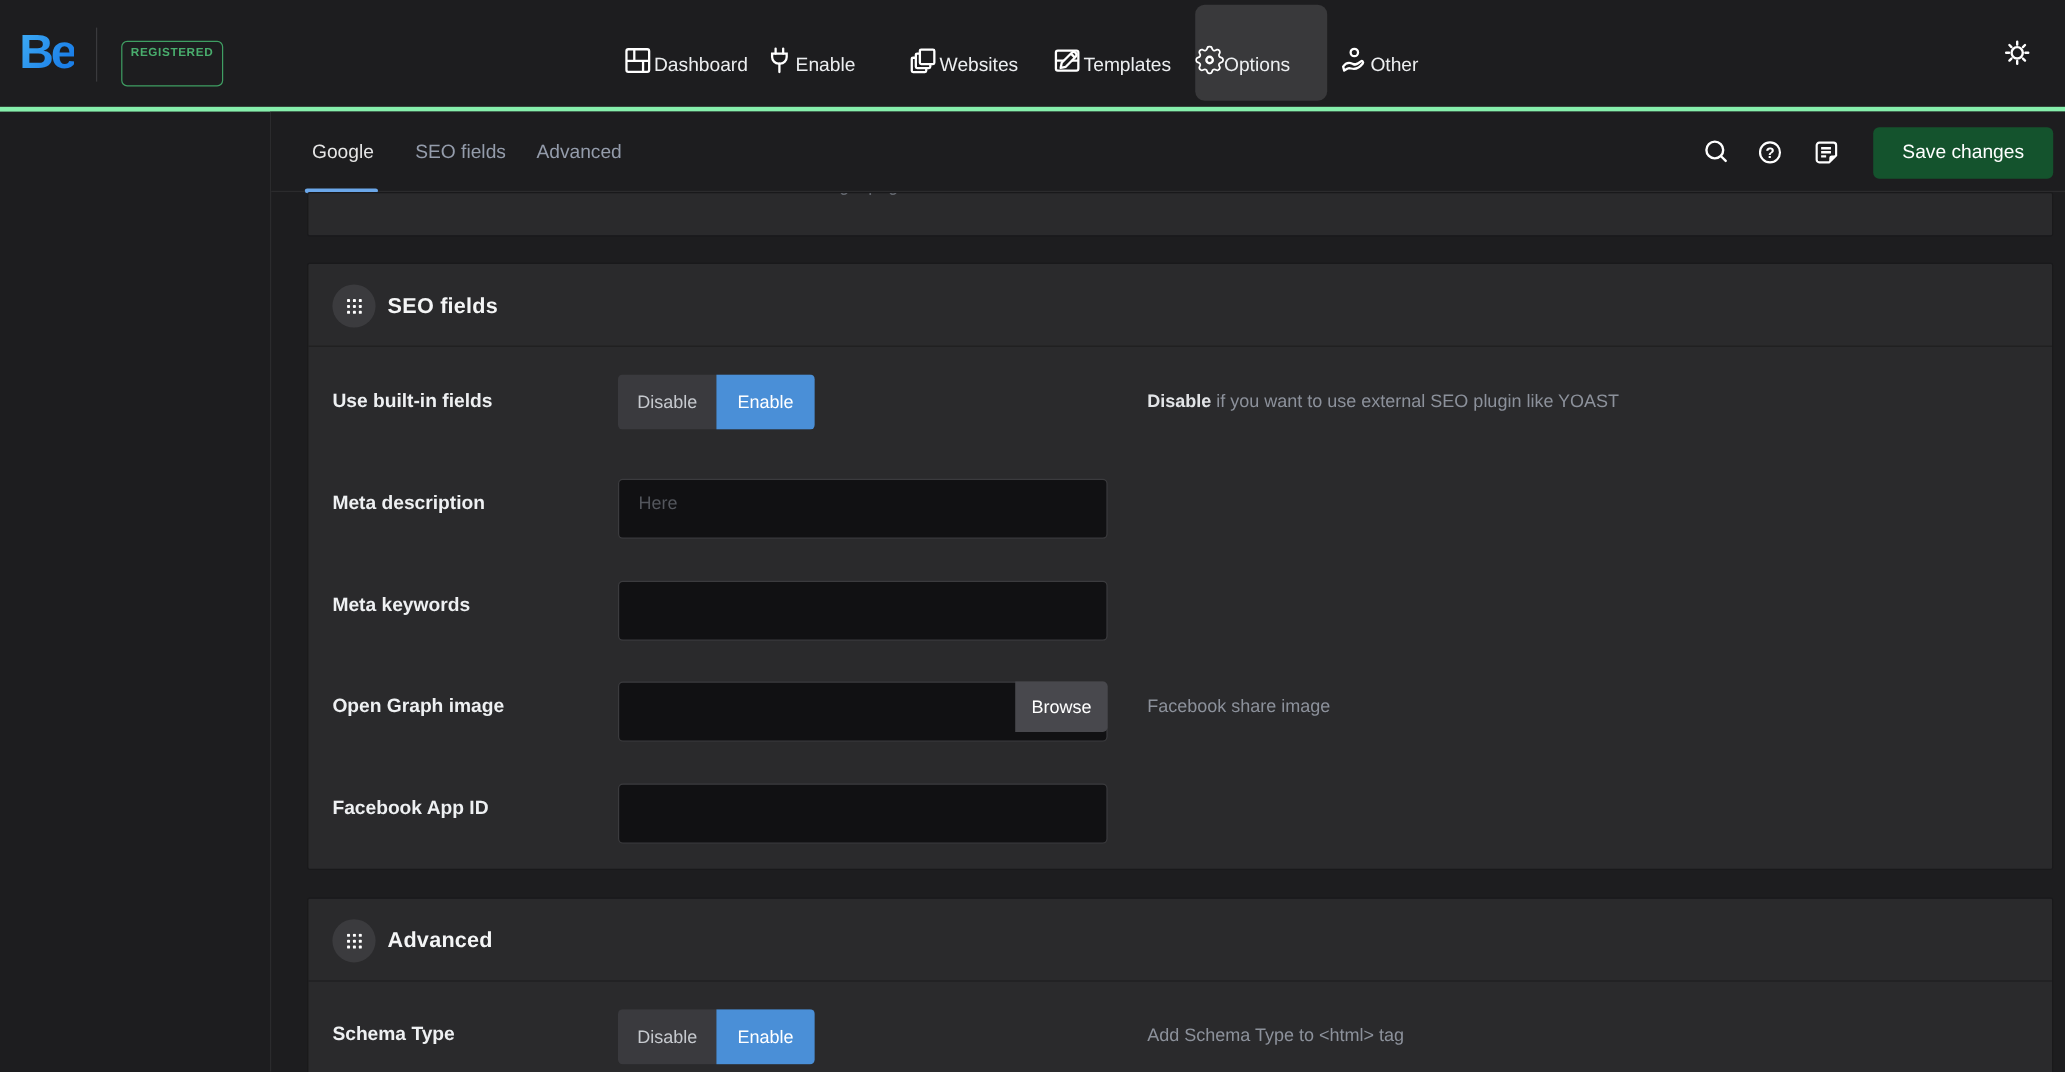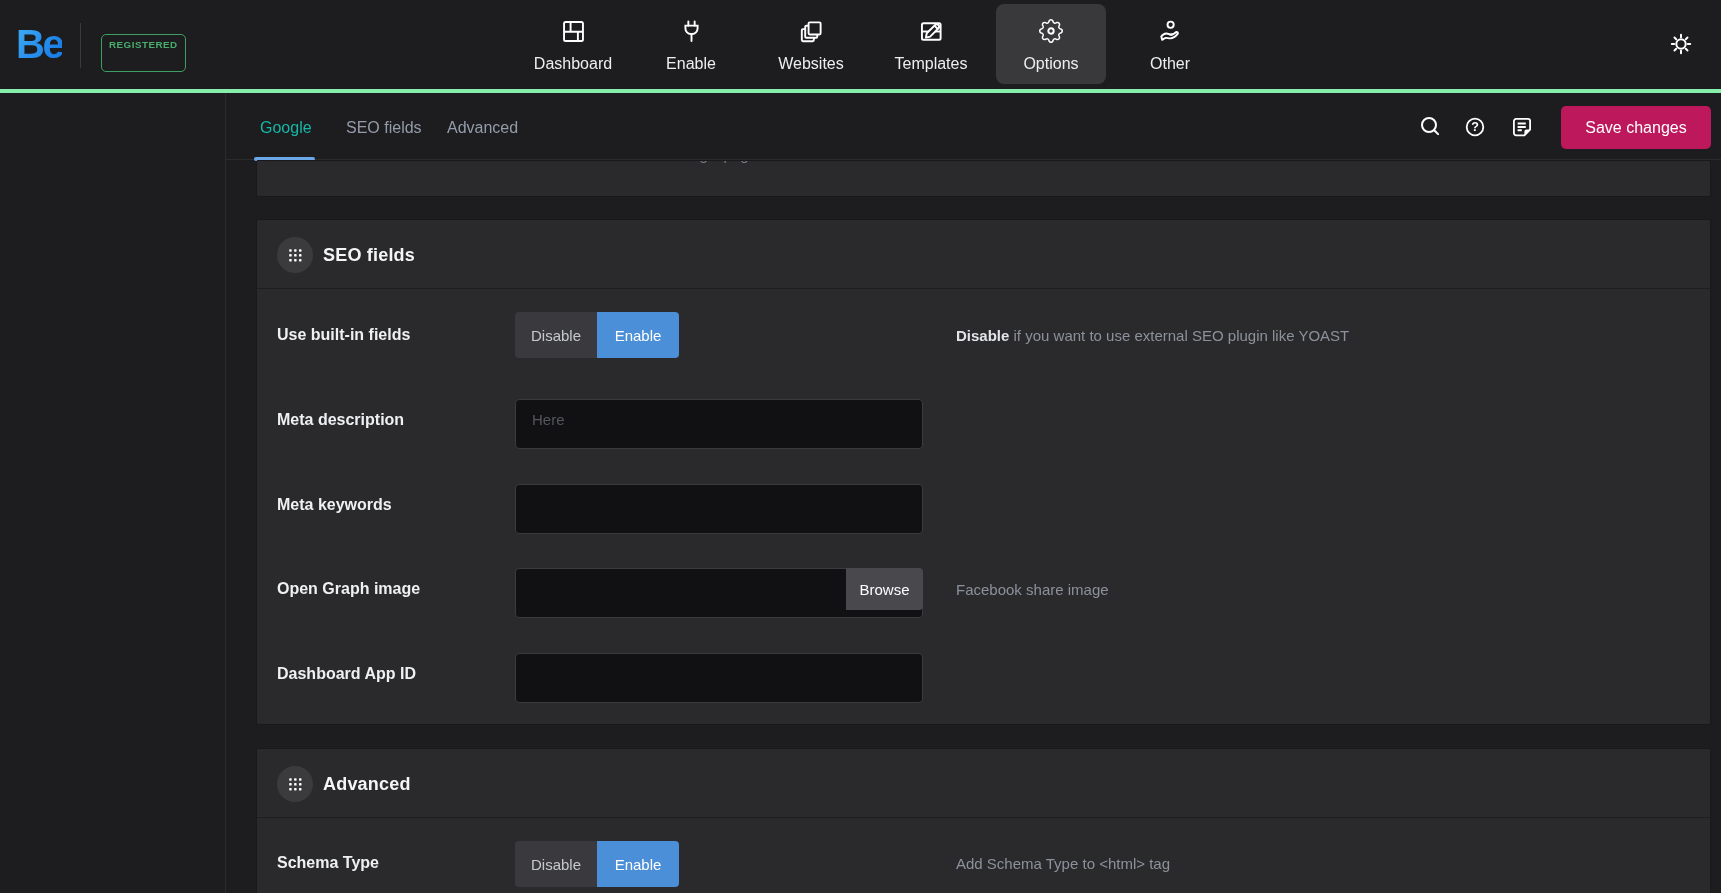--- a/index.html
+++ b/index.html
@@ -8,21 +8,21 @@
 svg{display:block}
 .card{position:absolute;left:256px;width:1455px;background:#2a2a2c;border:1px solid #19191b;border-radius:2px;box-sizing:border-box}
 .rowlabel{position:absolute;left:20px;font-size:16px;font-weight:700;color:#eef0f2;transform:translateY(-50%)}
 .note{position:absolute;left:699px;font-size:15px;color:#8c919b;transform:translateY(-50%)}
 .input{position:absolute;left:258px;width:408px;height:50px;background:#111113;border:1px solid #3b3b3e;border-radius:4px;box-sizing:border-box}
 .circlebtn{position:absolute;left:20px;top:17px;width:36px;height:36px;border-radius:50%;background:#3b3b3e;display:flex;align-items:center;justify-content:center}
 .cardtitle{position:absolute;left:66px;top:35px;transform:translateY(-50%);font-size:18px;font-weight:700;color:#f4f5f6;letter-spacing:.2px}
 .tgl{position:absolute;top:92px;height:46px;display:flex;border-radius:4px;overflow:hidden}
 .tgl .off{width:82px;background:#3a3a3e;color:#c6c9ce;font-size:15px;display:flex;align-items:center;justify-content:center}
 .tgl .on{width:82px;background:#4a8fd7;color:#fff;font-size:15px;display:flex;align-items:center;justify-content:center}
-.navitem{position:absolute;top:0;height:93px;width:110px;display:flex;flex-direction:column;align-items:center;justify-content:flex-start;padding-top:17.5px;box-sizing:border-box;color:#eceef0;font-size:16px}
+.navitem{position:absolute;top:0;height:93px;width:110px;display:flex;align-items:center;justify-content:flex-start;padding-top:17.5px;box-sizing:border-box;color:#eceef0;font-size:16px}
 .navitem .ic{margin-bottom:10px}
 </style>
 </head>
 <body>
 
 <div class="abs" style="left:0;top:0;width:1721px;height:93px;background:#1d1d1f;border-bottom:4px solid #86efac;box-sizing:border-box">
   <div class="abs" style="left:16px;top:24px;font-size:40px;font-weight:700;letter-spacing:-2.5px;background:linear-gradient(125deg,#3fadf5 0%,#1b7fe8 80%);-webkit-background-clip:text;background-clip:text;color:transparent;line-height:1">Be</div>
   <div class="abs" style="left:80px;top:23px;width:1px;height:45px;background:#3a3a3d"></div>
   <div class="abs" style="left:101px;top:34px;height:38px;padding:0 7px;border:1px solid #3f9e63;border-radius:5px;color:#49ad6d;font-size:9.8px;font-weight:700;letter-spacing:.5px;line-height:19px;box-sizing:border-box">REGISTERED</div>
 
@@ -80,39 +80,39 @@
     <circle cx="11" cy="11" r="4.7"></circle>
     <g stroke-linecap="round">
       <path d="M11 1.8v2.4M11 17.8v2.4M1.8 11h2.4M17.8 11h2.4M4.5 4.5l1.7 1.7M15.8 15.8l1.7 1.7M17.5 4.5l-1.7 1.7M6.2 15.8l-1.7 1.7"></path>
     </g>
   </svg>
 </div>
 
 <div class="abs" style="left:225px;top:93px;width:1px;height:800px;background:#2b2b2d"></div>
 
 <div class="abs" style="left:226px;top:93px;width:1495px;height:67px;background:#1d1d1f;border-bottom:1px solid #2b2b2d;box-sizing:border-box">
-  <div class="abs" style="left:34px;top:34.5px;transform:translateY(-50%);font-size:16px;color:#14b8a6">Google</div>
+  <div class="abs" style="left:34px;top:34.5px;transform:translateY(-50%);font-size:16px;color:#e5e5e5">Google</div>
   <div class="abs" style="left:120px;top:34.5px;transform:translateY(-50%);font-size:16px;color:#949cab">SEO fields</div>
   <div class="abs" style="left:221px;top:34.5px;transform:translateY(-50%);font-size:16px;color:#949cab">Advanced</div>
   <div class="abs" style="left:28px;top:63.5px;width:61px;height:4.5px;border-radius:2px;background:#6ba7e9"></div>
 
   <svg class="abs" style="left:1193px;top:22px" width="23" height="23" viewBox="0 0 23 23" fill="none" stroke="#fff" stroke-width="2">
     <circle cx="10" cy="10" r="7"></circle>
     <path d="M15.2 15.2l3.9 3.9" stroke-linecap="round"></path>
   </svg>
   <svg class="abs" style="left:1238px;top:23px" width="22" height="22" viewBox="0 0 22 22" fill="none" stroke="#fff" stroke-width="1.8">
     <circle cx="11" cy="11" r="8.3"></circle>
     <text x="11" y="15.4" text-anchor="middle" font-size="12.5" font-weight="700" fill="#fff" stroke="none" font-family="Liberation Sans, sans-serif">?</text>
   </svg>
   <svg class="abs" style="left:1284px;top:22px" width="24" height="24" viewBox="0 0 24 24" fill="none" stroke="#fff" stroke-width="1.8">
     <path d="M3.9 6.1a2.2 2.2 0 0 1 2.2-2.2h11.8a2.2 2.2 0 0 1 2.2 2.2v8.5l-5.7 5.7H6.1a2.2 2.2 0 0 1-2.2-2.2z" stroke-linejoin="round"></path>
     <path d="M20 14.5l-5.6 5.6v-3.4a2.2 2.2 0 0 1 2.2-2.2z" fill="#fff" stroke="none"></path>
     <path d="M7.6 8.5h8.2M7.6 11.9h8.2M7.6 15.3h4.2" stroke-width="2"></path>
   </svg>
-  <div class="abs" style="left:1335px;top:13px;width:150px;height:43px;background:#be185d;border-radius:5px;color:#fff;font-size:16px;display:flex;align-items:center;justify-content:center">Save changes</div>
+  <div class="abs" style="left:1335px;top:13px;width:150px;height:43px;background:#14532d;border-radius:5px;color:#fff;font-size:16px;display:flex;align-items:center;justify-content:center">Save changes</div>
 </div>
 
 <div class="card" style="top:160px;height:37px;overflow:hidden">
   <div class="abs" style="left:374px;top:-15px;font-size:15px;color:#767b84;white-space:nowrap">ion in Google page</div>
 </div>
 
 <div class="card" style="top:219px;height:506px">
   <div class="abs" style="left:0;top:68px;width:100%;height:1px;background:#1e1e20"></div>
   <div class="circlebtn">
     <svg width="13" height="13" viewBox="0 0 13 13" fill="#fff">
@@ -142,21 +142,21 @@
   <div class="input" style="top:179px;color:#53565c;font-size:15px;line-height:40px;padding-left:16px">Here</div>
 
   <div class="rowlabel" style="top:285px">Meta keywords</div>
   <div class="input" style="top:264px"></div>
 
   <div class="rowlabel" style="top:369px">Open Graph image</div>
   <div class="input" style="top:348px"></div>
   <div class="abs" style="left:589px;top:348px;width:77px;height:42px;background:#48484d;border-radius:0 4px 4px 0;color:#fff;font-size:15px;display:flex;align-items:center;justify-content:center">Browse</div>
   <div class="note" style="top:369px">Facebook share image</div>
 
-  <div class="rowlabel" style="top:454px">Dashboard App ID</div>
+  <div class="rowlabel" style="top:454px">Facebook App ID</div>
   <div class="input" style="top:433px"></div>
 </div>
 
 <div class="card" style="top:748px;height:400px">
   <div class="abs" style="left:0;top:68px;width:100%;height:1px;background:#1e1e20"></div>
   <div class="circlebtn">
     <svg width="13" height="13" viewBox="0 0 13 13" fill="#fff">
       <g>
         <rect x="0.2" y="0.2" width="2.5" height="2.5" rx="0.7"></rect>
           <rect x="5.1" y="0.2" width="2.5" height="2.5" rx="0.7"></rect>

